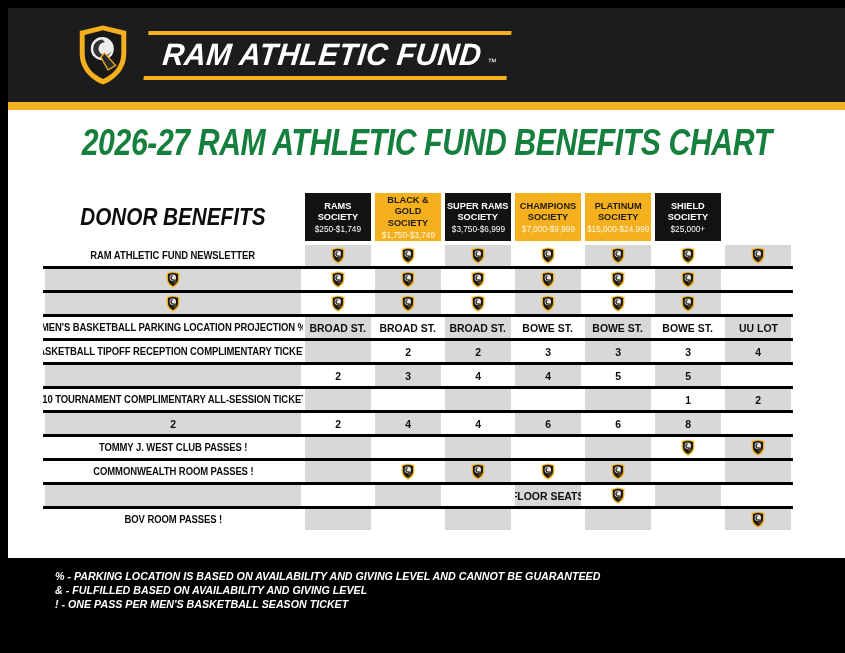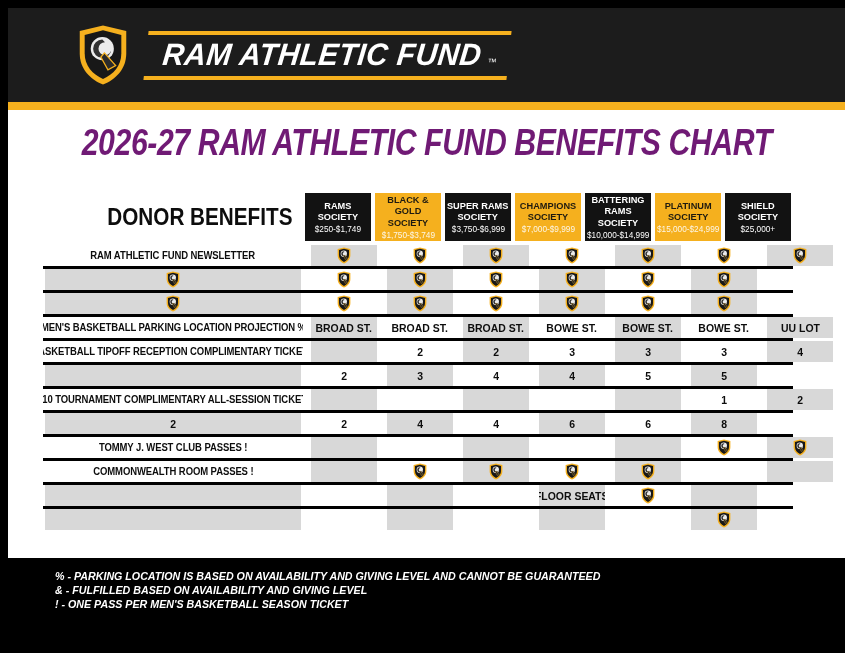--- a/index.html
+++ b/index.html
@@ -13,40 +13,40 @@
   .wordmark-wrap{margin-left:8px;border-top:4px solid #F5B01E;border-bottom:4px solid #F5B01E;
                  padding:2px 12px 3px 10px;transform:skewX(-6deg);}
   .wordmark{display:inline-block;color:#fff;font-size:31px;font-weight:bold;font-style:italic;
             letter-spacing:0.5px;transform:scaleX(0.96);white-space:nowrap;}
   .tm{color:#fff;font-size:9px;vertical-align:baseline;font-style:italic;}
   .gold-stripe{position:absolute;left:8px;top:102px;width:837px;height:8px;background:#F5B01E;}
 
   
   .body{position:absolute;left:8px;top:110px;width:837px;height:448px;background:#fff;}
   .main-title{position:absolute;top:12px;left:0;width:100%;text-align:center;
-              font-size:36px;font-weight:800;font-style:italic;color:#701a75;
+              font-size:36px;font-weight:800;font-style:italic;color:#15803d;
               letter-spacing:-0.5px;white-space:nowrap;}
   .main-title>span{display:inline-block;transform:scaleX(0.84);}
 
   
   .btable{position:absolute;left:35px;top:83px;width:750px;}
   .thead{display:grid;grid-template-columns:260px repeat(7,70px);height:48px;margin-bottom:4px;}
-  .corner{display:flex;align-items:center;justify-content:flex-end;}
+  .corner{display:flex;align-items:center;justify-content:center;font-style:italic;}
   .corner span{font-size:23px;font-weight:bold;color:#0d0d0d;transform:scaleX(0.9);white-space:nowrap;}
   .tier{margin:0 2px;display:flex;flex-direction:column;align-items:center;justify-content:center;
         text-align:center;}
   .tier.black{background:#121212;}
   .tier.gold{background:#F5B01E;}
   .tier-name{font-size:9.5px;font-weight:bold;line-height:1.18;white-space:pre-line;color:#fff;
              transform:scaleX(0.97);}
   .tier.gold .tier-name{color:#1e1a10;}
   .tier-range{font-size:8.5px;color:#fff;margin-top:2px;transform:scaleX(0.97);white-space:nowrap;}
   .tier.gold .tier-range{color:#fdf6e6;}
 
-  .brow{display:grid;grid-template-columns:260px repeat(7,70px);height:21px;border-bottom:3px solid #000;gap:6px;}
+  .brow{display:grid;grid-template-columns:260px repeat(7,70px);height:21px;border-bottom:3px solid #000;}
   .brow:last-child{border-bottom:none;}
   .rlabel{display:flex;align-items:center;justify-content:center;overflow:hidden;}
   .rlabel span{font-size:10px;font-weight:bold;color:#0d0d0d;white-space:nowrap;
                letter-spacing:-0.1px;transform:scaleX(0.95);}
   .cbg{margin:0 2px;height:100%;display:flex;align-items:center;justify-content:center;overflow:hidden;}
   .cbg.gray{background:#D8D8D8;}
   .cval{font-size:11px;font-weight:bold;color:#0d0d0d;white-space:nowrap;transform:scaleX(0.95);}
   .cbg svg{display:block;}
 
   
@@ -99,25 +99,20 @@
           <div class="tier black">
             <div class="tier-name">SUPER RAMS
 SOCIETY</div>
             <div class="tier-range">$3,750-$6,999</div>
           </div>
           <div class="tier gold">
             <div class="tier-name">CHAMPIONS
 SOCIETY</div>
             <div class="tier-range">$7,000-$9,999</div>
           </div>
-          <div class="tier black">
-            <div class="tier-name">BATTERING
-RAMS SOCIETY</div>
-            <div class="tier-range">$10,000-$14,999</div>
-          </div>
           <div class="tier gold">
             <div class="tier-name">PLATINUM
 SOCIETY</div>
             <div class="tier-range">$15,000-$24,999</div>
           </div>
           <div class="tier black">
             <div class="tier-name">SHIELD
 SOCIETY</div>
             <div class="tier-range">$25,000+</div>
           </div>
@@ -671,20 +666,23 @@
                   <path d="M19.5 11 a6.5 6.5 0 1 0 6.5 6.5 a4.6 4.6 0 1 1 -4.6 -4.6 Z" fill="#181818" opacity="0.88"></path>
                   <path d="M21 20.5 L29 29.5 L23.5 32.5 L18.5 23.5 Z" fill="#2b2b2b" stroke="#F5B01E" stroke-width="0.9"></path>
                 </svg>
               </div>
             </div>
             <div>
               <div class="cbg gray"></div>
             </div>
           </div>
           <div class="brow">
+            <div class="rlabel">
+              <span>BOV ROOM PASSES !</span>
+            </div>
             <div>
               <div class="cbg gray"></div>
             </div>
             <div>
               <div class="cbg white"></div>
             </div>
             <div>
               <div class="cbg gray"></div>
             </div>
             <div>

